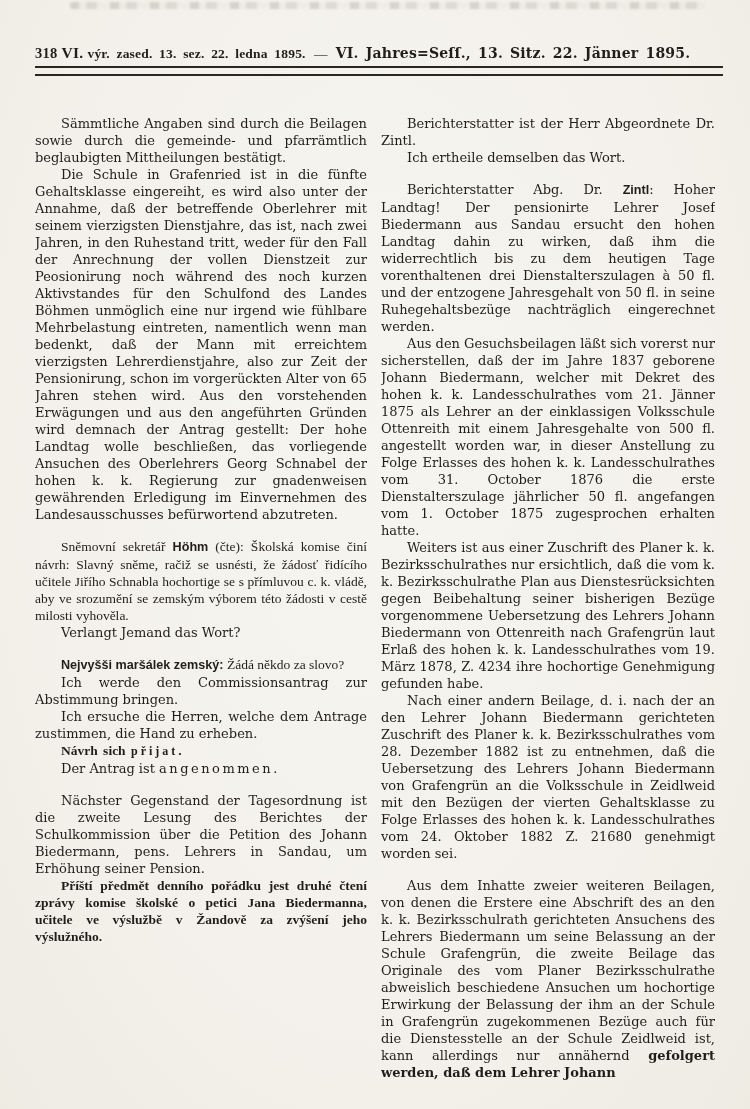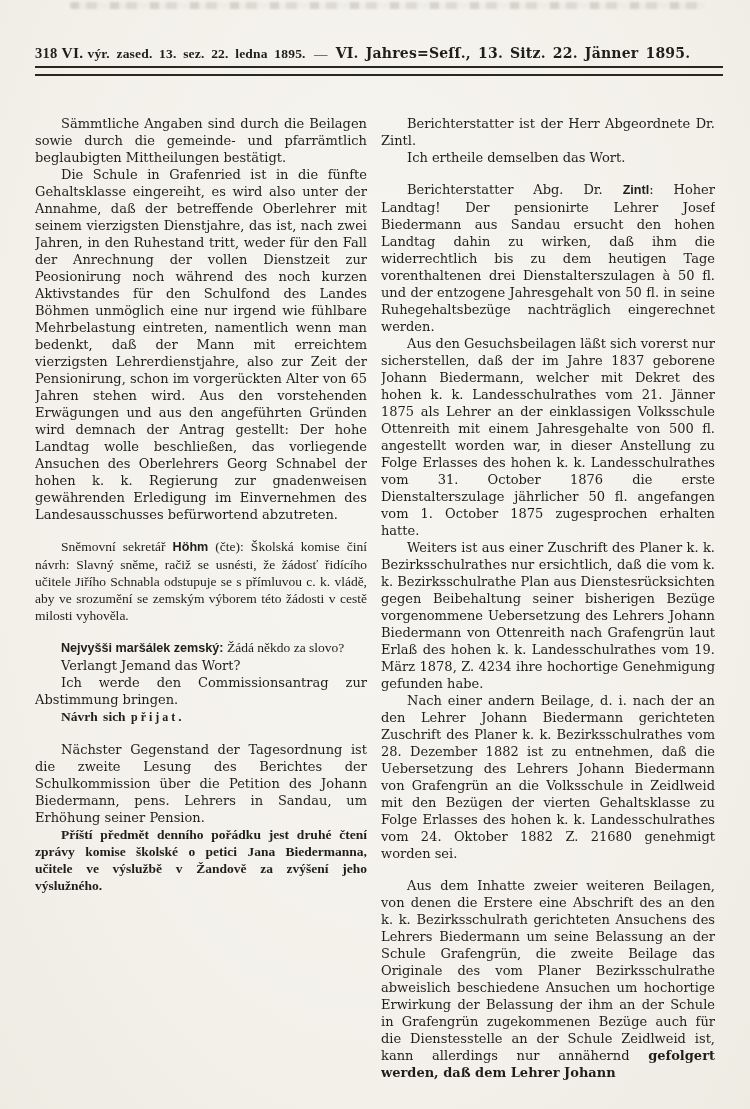--- a/index.html
+++ b/index.html
@@ -66,25 +66,27 @@
     <span class="h-sep">—</span>
     <span class="h-de">VI. Jahres=Seſſ., 13. Sitz. 22. Jänner 1895.</span>
   </div>
 
   <div class="rule"></div>
 
   <div class="columns">
     <div class="col">
         <p class="para"><span class="r-f">Sämmtliche Angaben sind durch die Beilagen sowie durch die gemeinde- und pfarrämtlich beglaubigten Mittheilungen bestätigt.</span></p>
         <p class="para"><span class="r-f">Die Schule in Grafenried ist in die fünfte Gehaltsklasse eingereiht, es wird also unter der Annahme, daß der betreffende Oberlehrer mit seinem vierzigsten Dienstjahre, das ist, nach zwei Jahren, in den Ruhestand tritt, weder für den Fall der Anrechnung der vollen Dienstzeit zur Peosionirung noch während des noch kurzen Aktivstandes für den Schulfond des Landes Böhmen unmöglich eine nur irgend wie fühlbare Mehrbelastung eintreten, namentlich wenn man bedenkt, daß der Mann mit erreichtem vierzigsten Lehrerdienstjahre, also zur Zeit der Pensionirung, schon im vorgerückten Alter von 65 Jahren stehen wird. Aus den vorstehenden Erwägungen und aus den angeführten Gründen wird demnach der Antrag gestellt: Der hohe Landtag wolle beschließen, das vorliegende Ansuchen des Oberlehrers Georg Schnabel der hohen k. k. Regierung zur gnadenweisen gewährenden Erledigung im Einvernehmen des Landesausschusses befürwortend abzutreten.</span></p>
-        <p class="para gap"><span class="r-a">Sněmovní sekretář </span><span class="r-nb">Höhm</span><span class="r-a"> (čte): Školská komise činí návrh: Slavný sněme, račiž se usnésti, že žádosť řidícího učitele Jiřího Schnabla odstupuje se s přímluvou c. k. vládě, aby ve srozumění se zemským výborem této žádosti v cestě milosti vyhověla.</span></p>
+        <p class="para gap"><span class="r-a">Sněmovní sekretář </span><span class="r-nb">Höhm</span><span class="r-a"> (čte): Školská komise činí návrh: Slavný sněme, račiž se usnésti, že žádosť řidícího učitele Jiřího Schnabla hochortige se s přímluvou c. k. vládě, aby ve srozumění se zemským výborem této žádosti v cestě milosti vyhověla.</span></p>
+        <p class="para"><span class="r-f">Verlangt Jemand das Wort?</span></p>
         <p class="para gap"><span class="r-nb">Nejvyšši maršálek zemský: </span><span class="r-a">Žádá někdo za slovo?</span></p>
-        <p class="para"><span class="r-f">Verlangt Jemand das Wort?</span></p>
         <p class="para"><span class="r-f">Ich werde den Commissionsantrag zur Abstimmung bringen.</span></p>
+        <p class="para"><span class="r-f">Ich ersuche die Herren, welche dem Antrage zustimmen, die Hand zu erheben.</span></p>
         <p class="para"><span class="r-ab">Návrh sich </span><span class="r-als">přijat</span><span class="r-ab">.</span></p>
+        <p class="para"><span class="r-f">Der Antrag ist </span><span class="r-fls">angenommen</span><span class="r-f">.</span></p>
         <p class="para gap"><span class="r-f">Nächster Gegenstand der Tagesordnung ist die zweite Lesung des Berichtes der Schulkommission über die Petition des Johann Biedermann, pens. Lehrers in Sandau, um Erhöhung seiner Pension.</span></p>
         <p class="para"><span class="r-ab">Příští předmět denního pořádku jest druhé čtení zprávy komise školské o petici Jana Biedermanna, učitele ve výslužbě v Žandově za zvýšení jeho výslužného.</span></p>
       </div>
     <div class="col">
         <p class="para"><span class="r-f">Berichterstatter ist der Herr Abgeordnete Dr. Zintl.</span></p>
         <p class="para"><span class="r-f">Ich ertheile demselben das Wort.</span></p>
         <p class="para gap"><span class="r-f">Berichterstatter Abg. Dr. </span><span class="r-nb">Zintl</span><span class="r-f">: Hoher Landtag! Der pensionirte Lehrer Josef Biedermann aus Sandau ersucht den hohen Landtag dahin zu wirken, daß ihm die widerrechtlich bis zu dem heutigen Tage vorenthaltenen drei Dienstalterszulagen à 50 fl. und der entzogene Jahresgehalt von 50 fl. in seine Ruhegehaltsbezüge nachträglich eingerechnet werden.</span></p>
         <p class="para"><span class="r-f">Aus den Gesuchsbeilagen läßt sich vorerst nur sicherstellen, daß der im Jahre 1837 geborene Johann Biedermann, welcher mit Dekret des hohen k. k. Landesschulrathes vom 21. Jänner 1875 als Lehrer an der einklassigen Volksschule Ottenreith mit einem Jahresgehalte von 500 fl. angestellt worden war, in dieser Anstellung zu Folge Erlasses des hohen k. k. Landesschulrathes vom 31. October 1876 die erste Dienstalterszulage jährlicher 50 fl. angefangen vom 1. October 1875 zugesprochen erhalten hatte.</span></p>
         <p class="para"><span class="r-f">Weiters ist aus einer Zuschrift des Planer k. k. Bezirksschulrathes nur ersichtlich, daß die vom k. k. Bezirksschulrathe Plan aus Dienstesrücksichten gegen Beibehaltung seiner bisherigen Bezüge vorgenommene Uebersetzung des Lehrers Johann Biedermann von Ottenreith nach Grafengrün laut Erlaß des hohen k. k. Landesschulrathes vom 19. März 1878, Z. 4234 ihre hochortige Genehmigung gefunden habe.</span></p>
         <p class="para"><span class="r-f">Nach einer andern Beilage, d. i. nach der an den Lehrer Johann Biedermann gerichteten Zuschrift des Planer k. k. Bezirksschulrathes vom 28. Dezember 1882 ist zu entnehmen, daß die Uebersetzung des Lehrers Johann Biedermann von Grafengrün an die Volksschule in Zeidlweid mit den Bezügen der vierten Gehaltsklasse zu Folge Erlasses des hohen k. k. Landesschulrathes vom 24. Oktober 1882 Z. 21680 genehmigt worden sei.</span></p>

